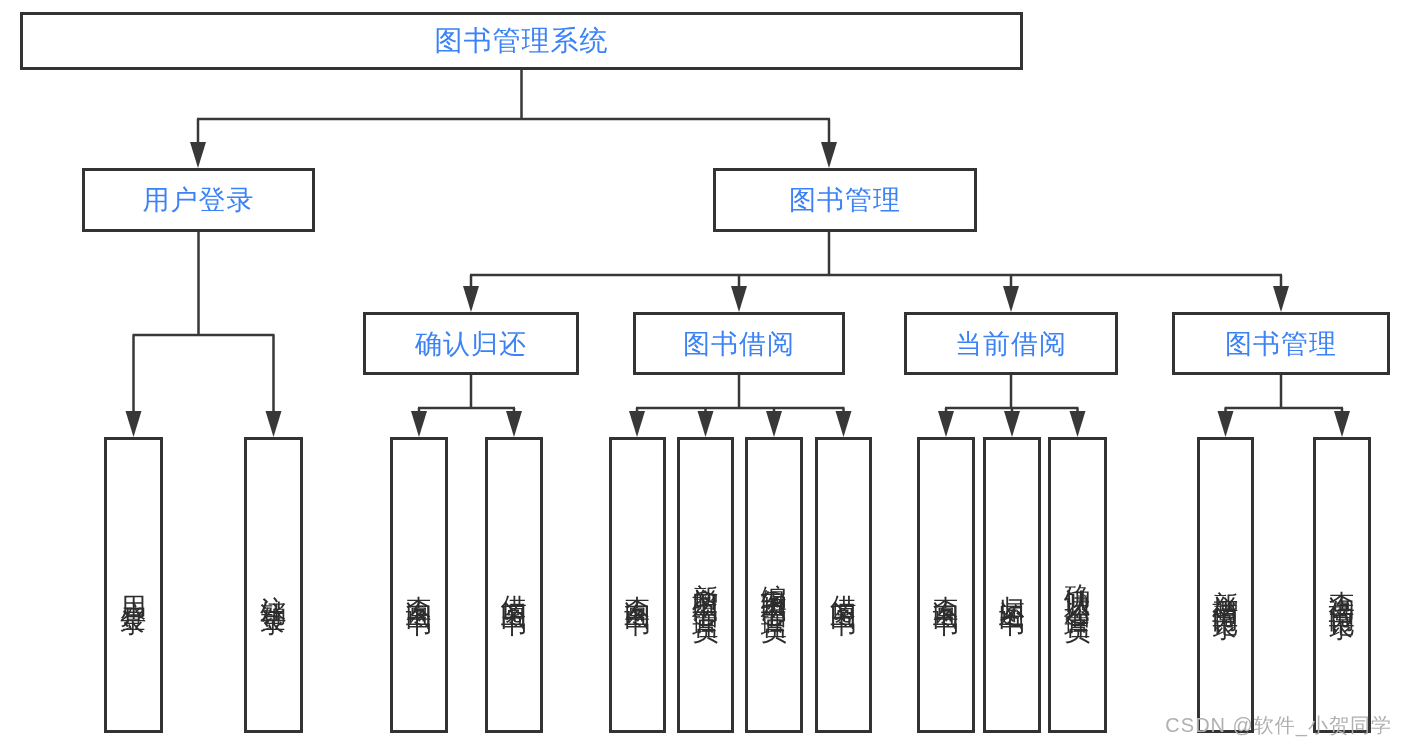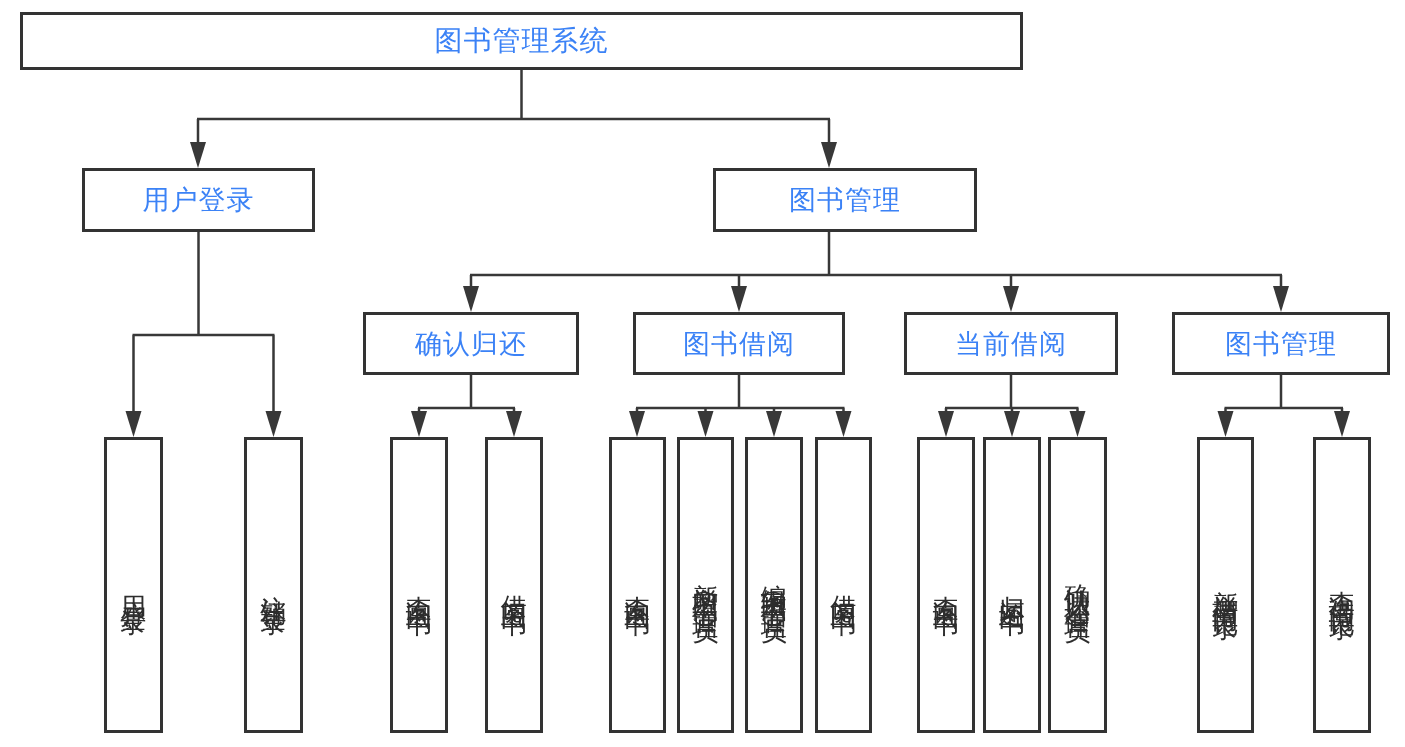--- a/index.html
+++ b/index.html
@@ -151,13 +151,14 @@
     <span class="vlabel">确认归还（管理员）</span>
   </div>
 
   <div class="box" style="left:1197px;top:437px;width:57px;height:296px">
     <span class="vlabel">新增借阅记录</span>
   </div>
   <div class="box" style="left:1313px;top:437px;width:58px;height:296px">
     <span class="vlabel">查询借阅记录</span>
   </div>
 
+  <div class="watermark">CSDN @软件_小贺同学</div>
 </div>
 
 </body></html>

